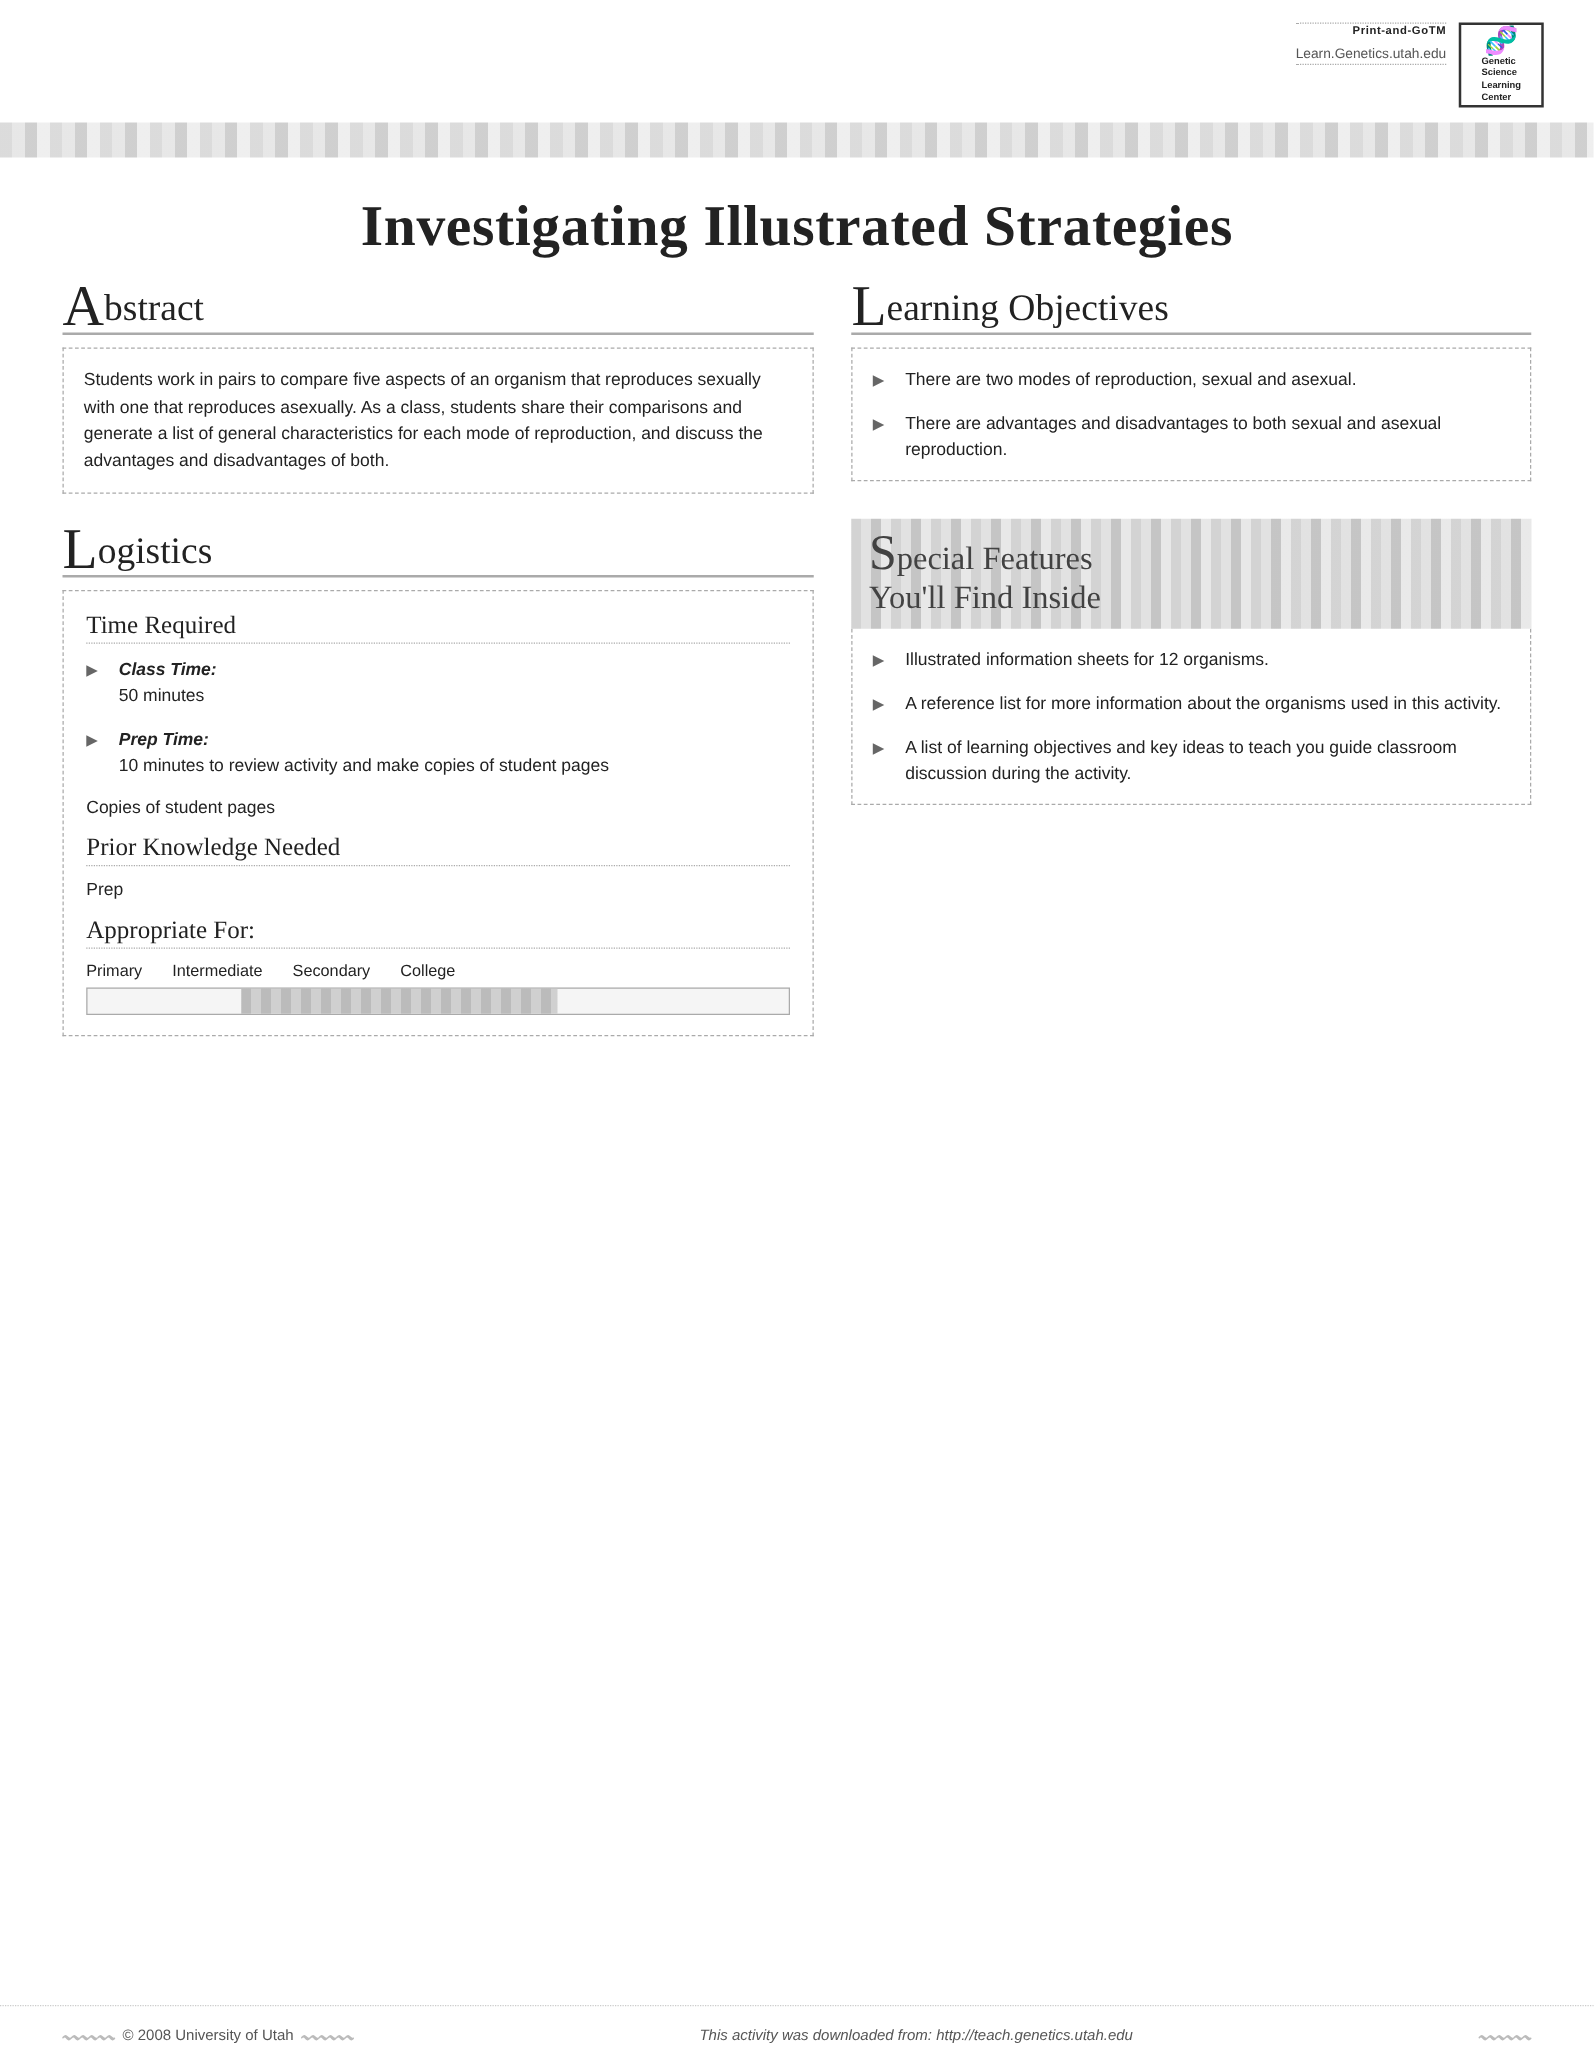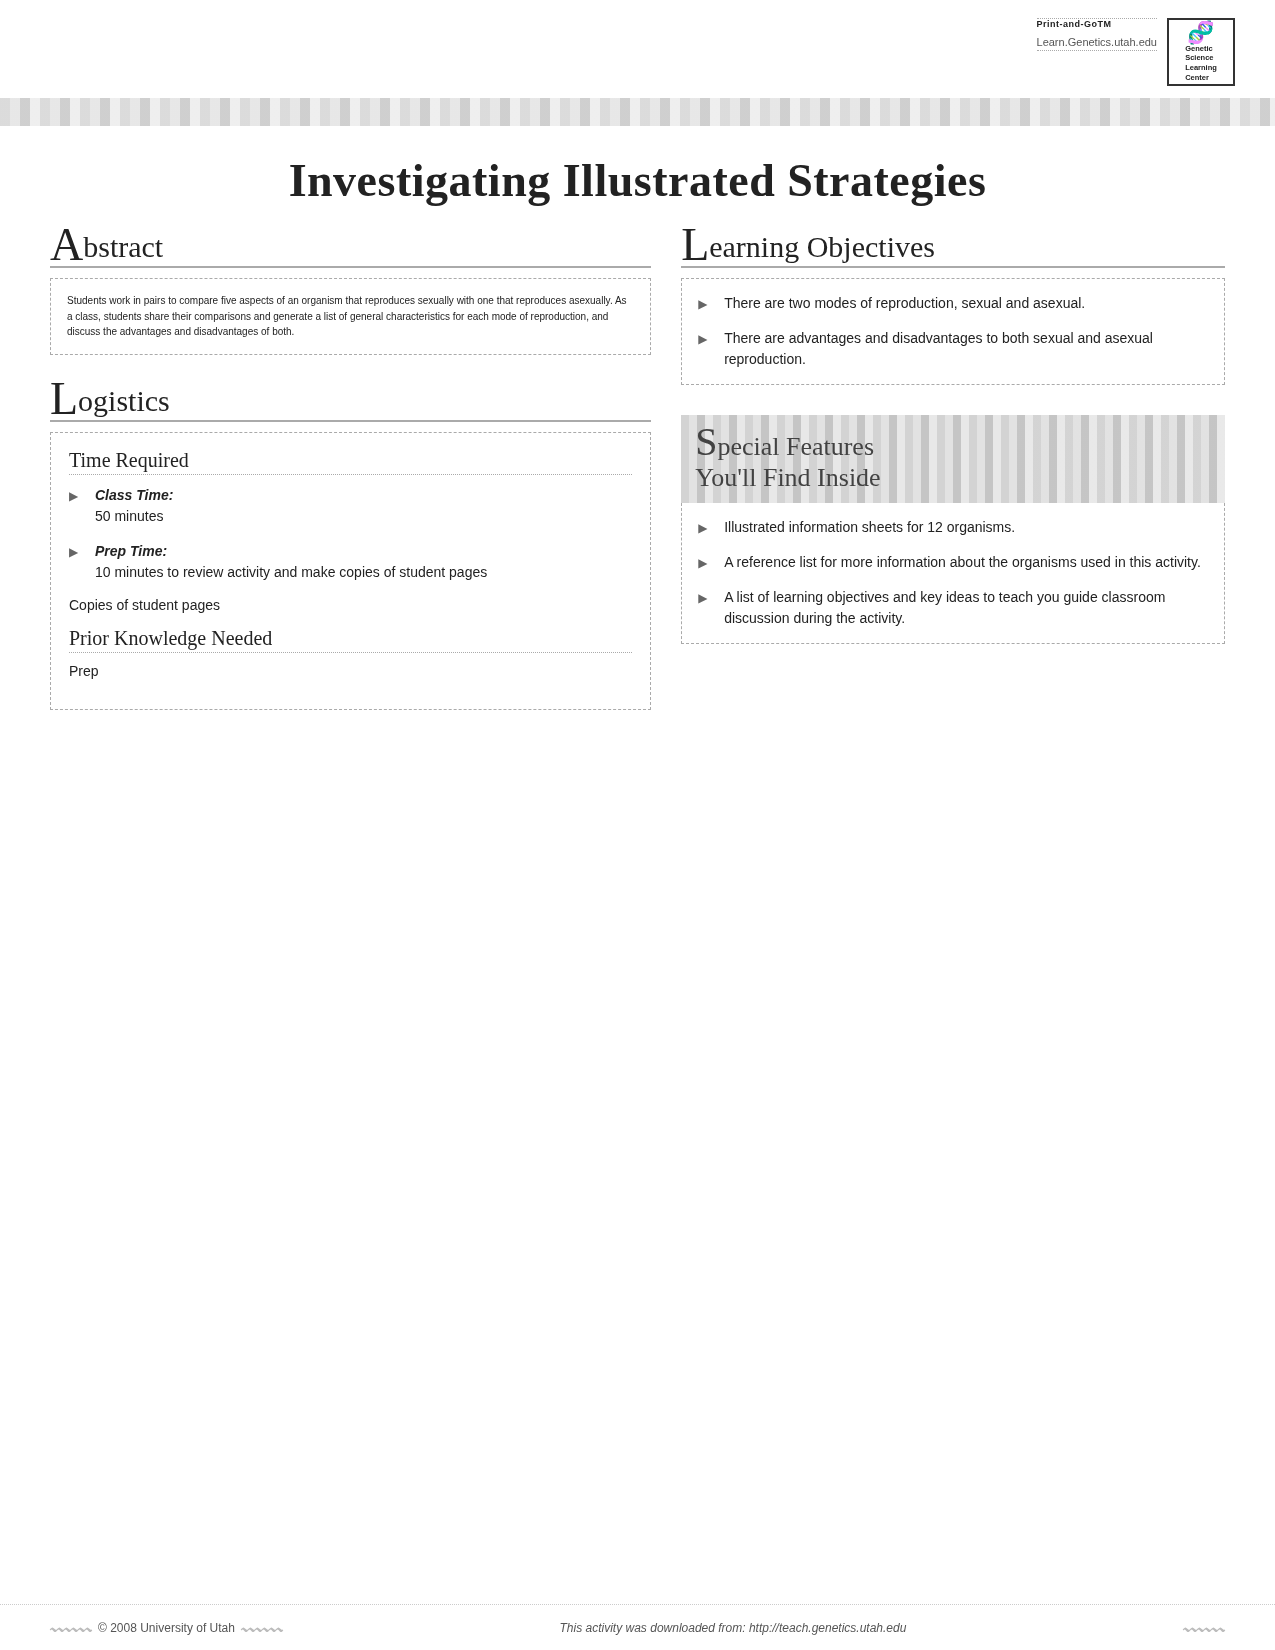--- a/index.html
+++ b/index.html
@@ -14,21 +14,21 @@
 
     
     .header {
       display: flex;
       justify-content: flex-end;
       align-items: flex-start;
       padding: 18px 40px 0 0;
       margin-bottom: 0;
     }
     .header-text {
-      text-align: left;
+      text-align: right;
       margin-right: 10px;
     }
     .print-and-go {
       font-size: 15px;
       font-weight: bold;
       letter-spacing: 0.5px;
       border-top: 1.5px dotted #aaa;
     }
     .print-and-go span {
       font-size: 9px;
@@ -116,21 +116,21 @@
       line-height: 0.85;
       font-family: Georgia, serif;
       font-weight: normal;
     }
 
     
     .abstract-box {
       border: 1.5px dashed #aaa;
       padding: 14px 16px;
       margin-bottom: 24px;
-      font-size: 10px;
+      font-size: 14px;
       line-height: 1.55;
     }
 
     
     .lo-box {
       border: 1.5px dashed #aaa;
       padding: 14px 16px;
       margin-top: 8px;
       margin-bottom: 24px;
     }
@@ -358,20 +358,32 @@
 
         <div style="margin-bottom:14px;">
           <div class="materials-text">Copies of student pages</div>
         </div>
 
         <div style="margin-bottom:14px;">
           <div class="subsection-header">Prior Knowledge Needed</div>
           <div class="prior-knowledge-text">Prep</div>
         </div>
 
+        <div>
+          <div class="subsection-header">Appropriate For:</div>
+          <div class="appropriate-row">
+            <span class="level-label">Primary</span>
+            <span class="level-label">Intermediate</span>
+            <span class="level-label">Secondary</span>
+            <span class="level-label">College</span>
+          </div>
+          <div class="level-bar-container">
+            <div class="level-bar-fill"></div>
+          </div>
+        </div>
 
       </div>
     </div>
   </div>
 
   <div class="right-col">
 
     <div style="margin-bottom:30px;">
       <div class="section-header">
         <span class="dropcap">L</span>

